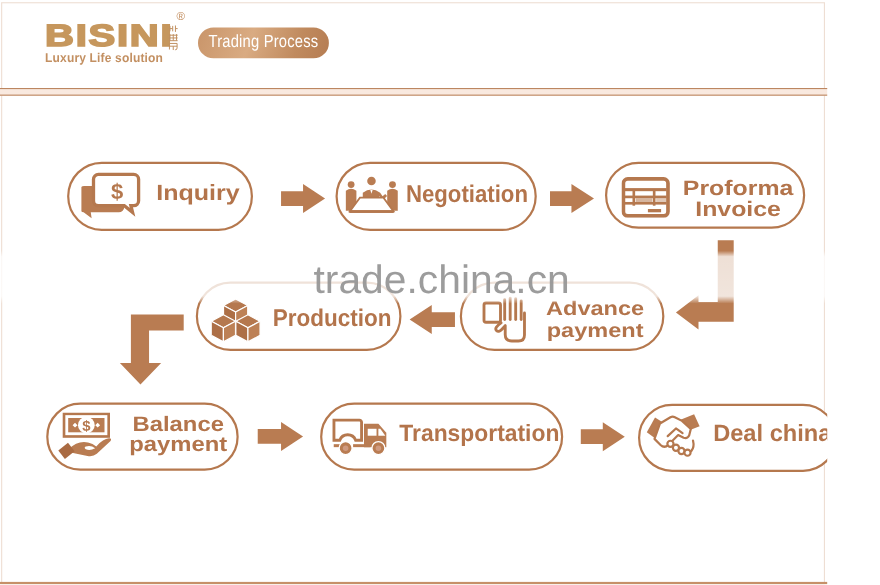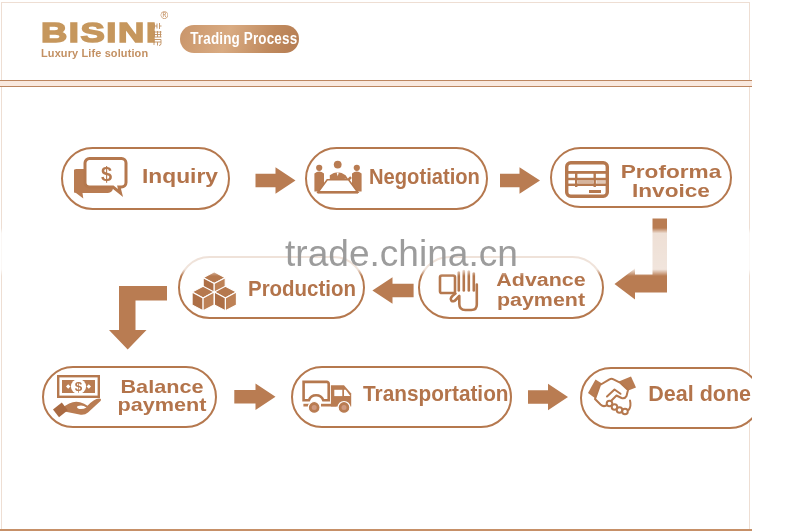--- a/index.html
+++ b/index.html
@@ -27,21 +27,21 @@
       <path d="M1.5,0.5 v5 M1.5,3 h2.5 M4,0.5 v5 M6.5,0 v6 M6.5,3 h2"></path>
       <path d="M0.5,9 h8 M1.5,8 v6 M4.5,8 v6 M7.5,8 v6 M0.5,11.5 h8 M0.5,14 h8"></path>
       <path d="M1,16.5 h7 M1,16.5 v5.5 M8,16.5 v4 M1,19 h7 M4.5,19 v3.5 M8,20.5 q0,2 -2,2"></path>
     </g>
   </svg>
   <div style="position:absolute;left:160.5px;top:10px;font-size:10.5px;line-height:10.5px;color:#c08a5a;">®</div>
   <div style="position:absolute;left:41px;top:47.2px;font-size:11.5px;font-weight:bold;letter-spacing:0.15px;color:#c39062;line-height:12px;transform:scaleX(0.95);transform-origin:left top;">Luxury&nbsp;Life&nbsp;solution</div>
 
   <div style="position:absolute;left:180px;top:24.5px;width:119px;height:28px;border-radius:14px;
        background:linear-gradient(110deg,#c9956a 0%,#d9ab82 40%,#c08a5e 75%,#b57c52 100%);
-       color:#fff;font-weight:bold;font-size:16px;text-align:center;line-height:28px;letter-spacing:0.2px;">
+       color:#fff;font-weight:normal;font-size:16px;text-align:center;line-height:28px;letter-spacing:0.2px;">
        <span style="display:inline-block;white-space:nowrap;transform:scaleX(0.84);transform-origin:center;">Trading Process</span></div>
 
   <svg width="800" height="532" viewBox="0 0 800 532" style="position:absolute;left:0;top:0;" fill="#b97c52">
 
     <polygon points="255.5,173.8 275.5,173.8 275.5,167.3 295.5,180.5 275.5,193.7 275.5,187.2 255.5,187.2"></polygon>
 
     <polygon points="500,173.8 519.5,173.8 519.5,167.3 540,180.5 519.5,193.7 519.5,187.2 500,187.2"></polygon>
 
     <path d="M652.5,218.5 L667,218.5 L667,292.5 L635,292.5 L635,299.5 L614.5,284 L635,268.5 L635,274.5 L652.5,274.5 Z"></path>
 
@@ -63,21 +63,21 @@
   <div class="pill" style="left:291px;top:366px;width:221px;height:62px;"></div>
   <div class="pill" style="left:580px;top:367px;width:181px;height:62px;"></div>
 
   <div class="lbl" style="left:141.5px;top:166.4px;font-size:20px;line-height:20px;transform:scaleX(1.139);transform-origin:left top;">Inquiry</div>
   <div class="lbl" style="left:369px;top:166.2px;font-size:22px;line-height:22px;transform:scaleX(0.917);transform-origin:left top;">Negotiation</div>
   <div class="lbl" style="left:620.9px;top:161.8px;font-size:19px;line-height:19.5px;text-align:center;width:100px;transform:scaleX(1.19);transform-origin:center top;">Proforma<br>Invoice</div>
   <div class="lbl" style="left:248px;top:278.2px;font-size:22px;line-height:22px;transform:scaleX(0.93);transform-origin:left top;">Production</div>
   <div class="lbl" style="left:491px;top:270px;font-size:18px;line-height:20px;text-align:center;width:100px;transform:scaleX(1.19);transform-origin:center top;">Advance<br>payment</div>
   <div class="lbl" style="left:111.5px;top:378.2px;font-size:19px;line-height:17.5px;text-align:center;width:100px;transform:scaleX(1.14);transform-origin:center top;">Balance<br>payment</div>
   <div class="lbl" style="left:362.8px;top:384.4px;font-size:21.5px;line-height:21.5px;transform:scaleX(0.967);transform-origin:left top;">Transportation</div>
-  <div class="lbl" style="left:648.3px;top:384.1px;font-size:21.5px;line-height:21.5px;transform:scaleX(1.0);transform-origin:left top;">Deal done</div>
+  <div class="lbl" style="left:648.3px;top:384.1px;font-size:21.5px;line-height:21.5px;transform:scaleX(1.0);transform-origin:left top;">Deal china</div>
 
   <svg class="ico" style="left:74px;top:156px;" width="56" height="44" viewBox="0 0 56 44">
     <path fill="#b97c52" d="M7,13 h27 a5,5 0 0 1 5,5 v14 a5,5 0 0 1 -5,5 h-25.5 l0.8,5.5 -7.3,-5.5 a5,5 0 0 1 -4.5,-5 v-14 a5,5 0 0 1 5,-5 z"></path>
     <path fill="#fff" stroke="#b5784e" stroke-width="3" d="M15.5,2.5 h32 a4.5,4.5 0 0 1 4.5,4.5 v19.5 a4.5,4.5 0 0 1 -4.5,4.5 h-2.5 l1.5,6 -7.5,-6 h-23.5 a4.5,4.5 0 0 1 -4.5,-4.5 v-19.5 a4.5,4.5 0 0 1 4.5,-4.5 z"></path>
     <text x="32.5" y="24.5" font-size="20" font-weight="bold" fill="#b5784e" text-anchor="middle" font-family="Liberation Sans">$</text>
   </svg>
 
   <svg class="ico" style="left:313px;top:159px;" width="50" height="36" viewBox="0 0 50 36">
     <g fill="#b97c52">
       <circle cx="6.2" cy="8.8" r="3.1"></circle>

